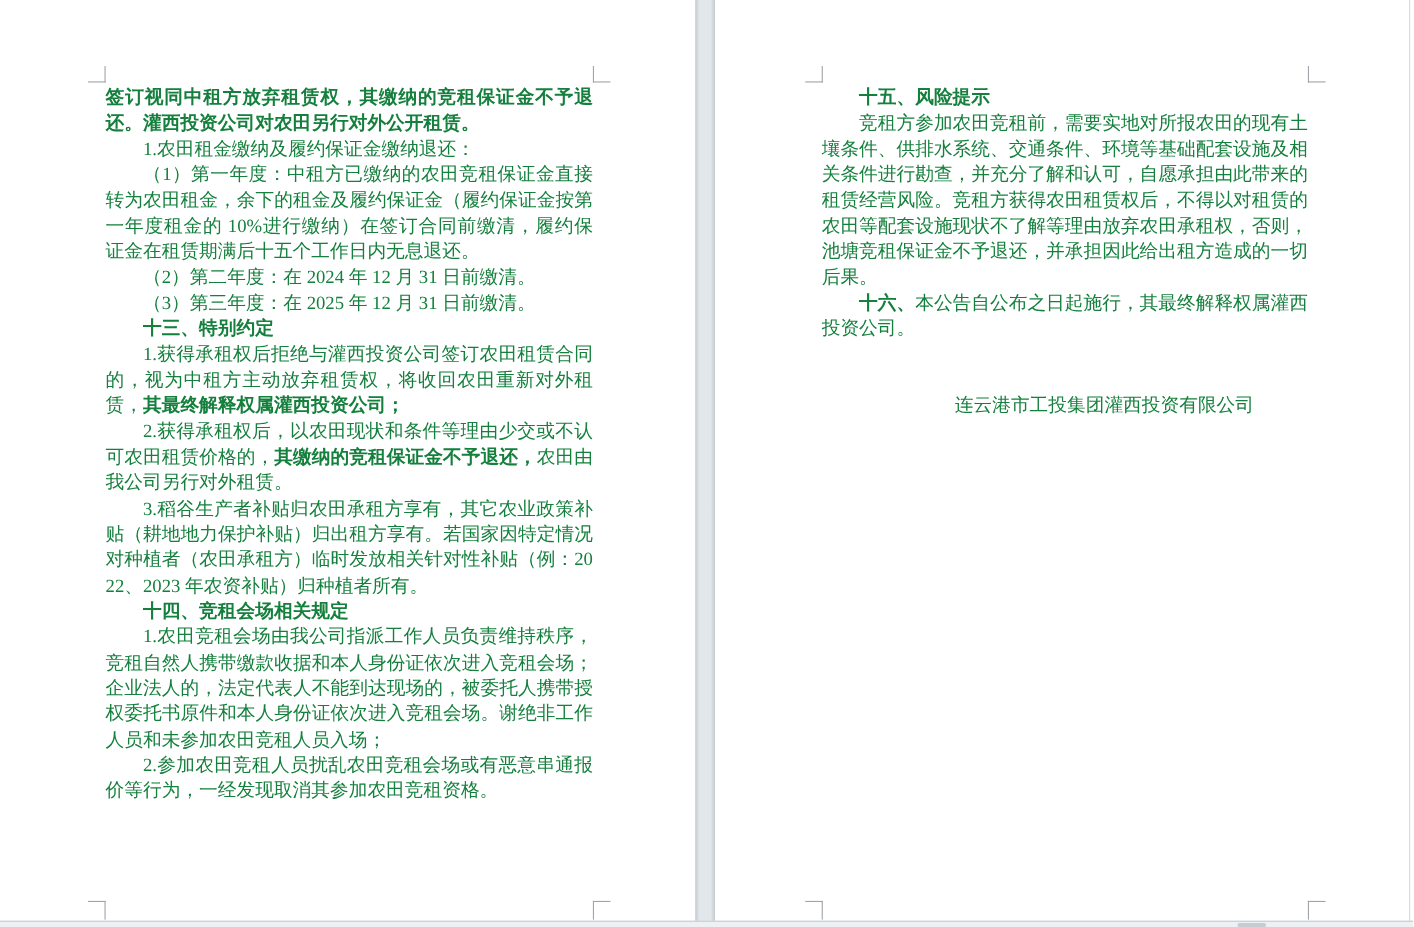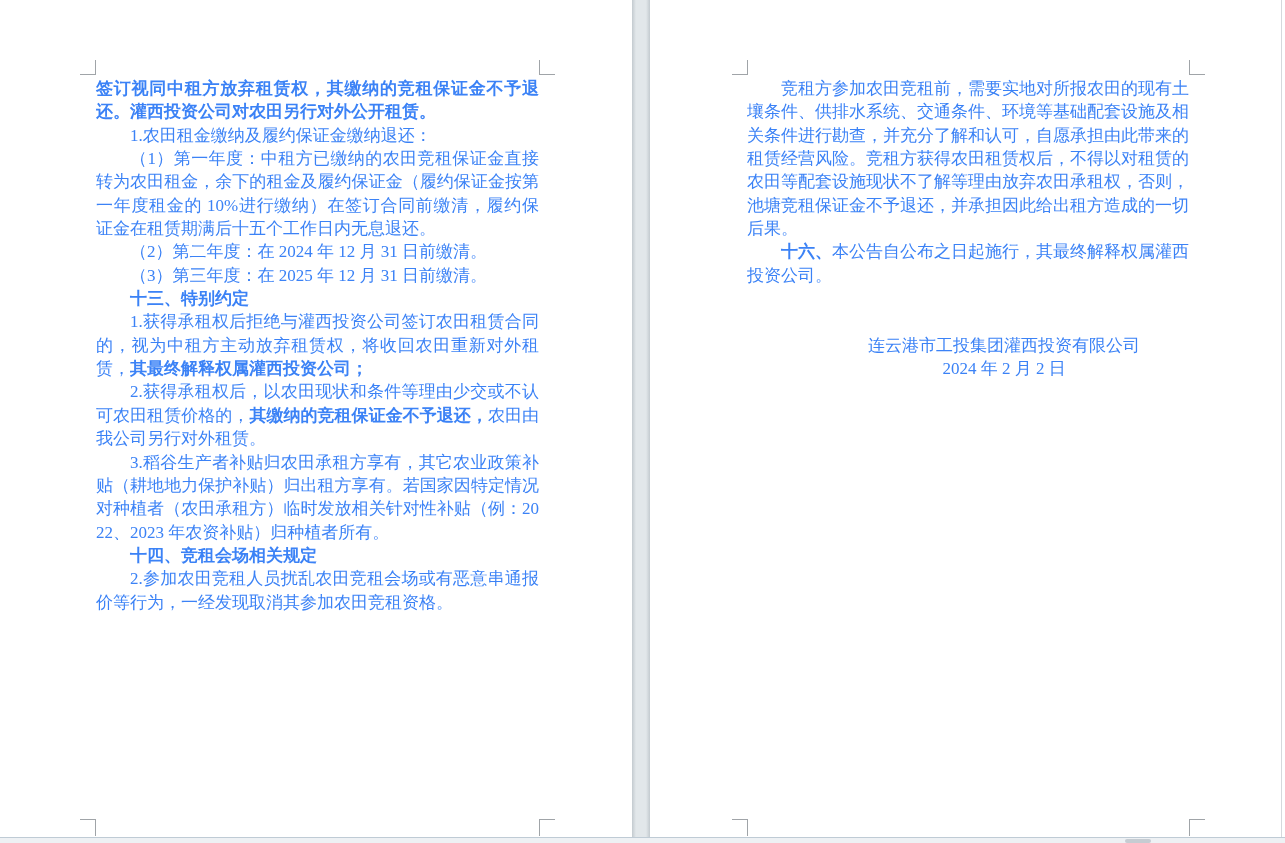--- a/index.html
+++ b/index.html
@@ -1,17 +1,17 @@
 <!DOCTYPE html>
 <html><head>
 <meta charset="utf-8">
 <style>
   html,body{margin:0;padding:0;background:#ffffff;}
   #app{position:relative;width:1285px;height:843px;overflow:hidden;background:#ffffff;
-       font-family:"Liberation Serif","DejaVu Serif",serif;color:#3b82f6;}
+       font-family:"Liberation Serif","DejaVu Serif",serif;color:#15803d;}
   .page{position:absolute;top:0;bottom:5px;background:#ffffff;}
   #page-left{left:0;width:632px;}
   #page-right{left:650px;width:631px;}
   #page-gap{position:absolute;left:632px;width:18px;top:0;bottom:5px;
     background:linear-gradient(to right,#c3cacf 0px,#e2e7ea 4px,#e2e7ea 14px,#c3cacf 18px);}
   #window-right-edge{position:absolute;left:1281px;width:1px;top:0;bottom:5px;background:#d5d9dc;}
   #bottom-bar{position:absolute;left:0;right:0;bottom:0;height:5px;background:#eef1f4;border-top:1px solid #bfcbd5;}
   #hscroll-thumb{position:absolute;left:1125px;bottom:0;width:26px;height:4px;background:#c6ccd2;border-radius:2px;}
 
   .content{position:absolute;top:77px;}
@@ -51,37 +51,38 @@
         <p class=""><span class="b">签订视同中租方放弃租赁权，其缴纳的竞租保证金不予退还。灌西投资公司对农田另行对外公开租赁。</span></p>
         <p class="indent"><span>1.农田租金缴纳及履约保证金缴纳退还：</span></p>
         <p class="indent"><span>（1）第一年度：中租方已缴纳的农田竞租保证金直接转为农田租金，余下的租金及履约保证金（履约保证金按第一年度租金的 10%进行缴纳）在签订合同前缴清，履约保证金在租赁期满后十五个工作日内无息退还。</span></p>
         <p class="indent"><span>（2）第二年度：在 2024 年 12 月 31 日前缴清。</span></p>
         <p class="indent"><span>（3）第三年度：在 2025 年 12 月 31 日前缴清。</span></p>
         <p class="indent"><span class="b">十三、特别约定</span></p>
         <p class="indent"><span>1.获得承租权后拒绝与灌西投资公司签订农田租赁合同的，视为中租方主动放弃租赁权，将收回农田重新对外租赁，</span><span class="b">其最终解释权属灌西投资公司；</span></p>
         <p class="indent"><span>2.获得承租权后，以农田现状和条件等理由少交或不认可农田租赁价格的，</span><span class="b">其缴纳的竞租保证金不予退还，</span><span>农田由我公司另行对外租赁。</span></p>
         <p class="indent"><span>3.稻谷生产者补贴归农田承租方享有，其它农业政策补贴（耕地地力保护补贴）归出租方享有。若国家因特定情况对种植者（农田承租方）临时发放相关针对性补贴（例：2022、2023 年农资补贴）归种植者所有。</span></p>
         <p class="indent"><span class="b">十四、竞租会场相关规定</span></p>
+        <p class="indent"><span>1.农田竞租会场由我公司指派工作人员负责维持秩序，竞租自然人携带缴款收据和本人身份证依次进入竞租会场；企业法人的，法定代表人不能到达现场的，被委托人携带授权委托书原件和本人身份证依次进入竞租会场。谢绝非工作人员和未参加农田竞租人员入场；</span></p>
         <p class="indent"><span>2.参加农田竞租人员扰乱农田竞租会场或有恶意串通报价等行为，一经发现取消其参加农田竞租资格。</span></p>
       </div>
   </div>
 
   <div id="page-gap"></div>
 
   <div class="page" id="page-right">
     <div class="mark mk mk-tl"></div>
     <div class="mark mk mk-tr"></div>
     <div class="mark mk mk-bl"></div>
     <div class="mark mk mk-br"></div>
     <div class="content">
+    <p class="indent"><span class="b">十五、风险提示</span></p>
         <p class="indent"><span>竞租方参加农田竞租前，需要实地对所报农田的现有土壤条件、供排水系统、交通条件、环境等基础配套设施及相关条件进行勘查，并充分了解和认可，自愿承担由此带来的租赁经营风险。竞租方获得农田租赁权后，不得以对租赁的农田等配套设施现状不了解等理由放弃农田承租权，否则，池塘竞租保证金不予退还，并承担因此给出租方造成的一切后果。</span></p>
         <p class="indent"><span class="b">十六、</span><span>本公告自公布之日起施行，其最终解释权属灌西投资公司。</span></p>
         <div id="signature">
           <div>连云港市工投集团灌西投资有限公司</div>
-          <div>2024 年 2 月 2 日</div>
         </div>
       </div>
   </div>
 
   <div id="window-right-edge"></div>
   <div id="bottom-bar"></div>
   <div id="hscroll-thumb"></div>
 
 </div>
 

